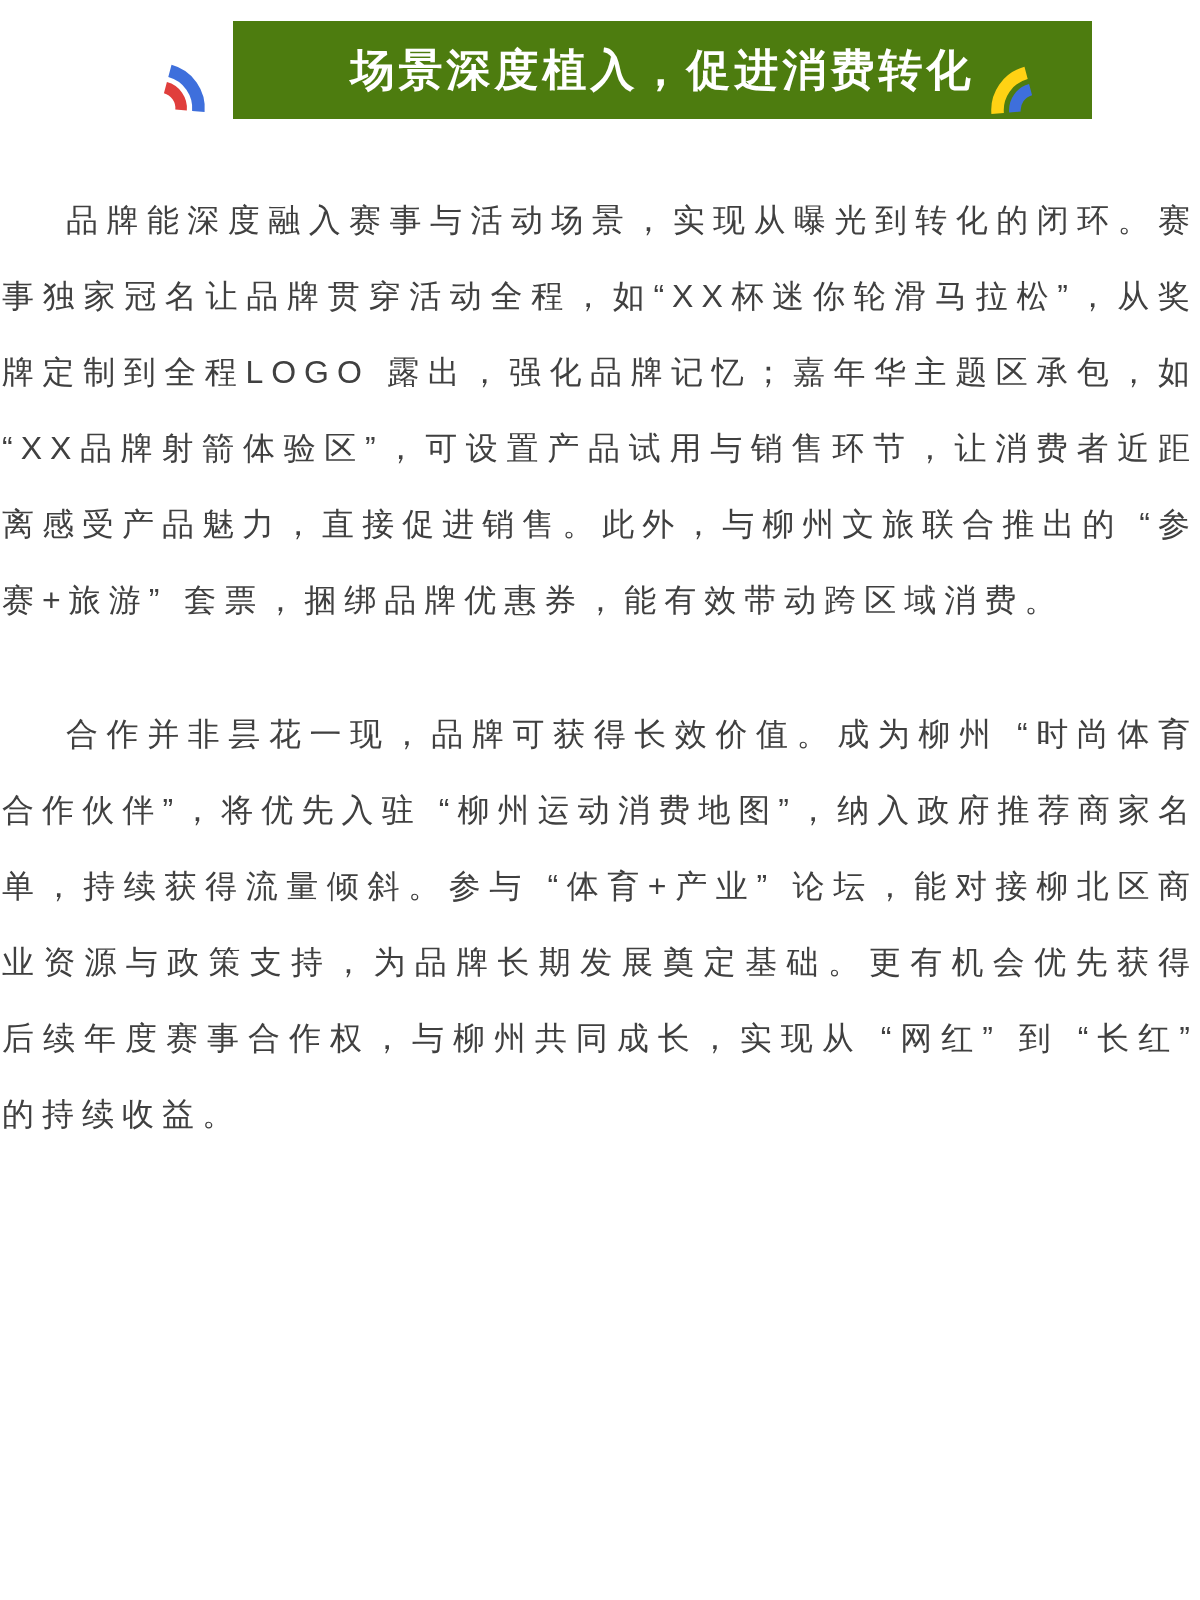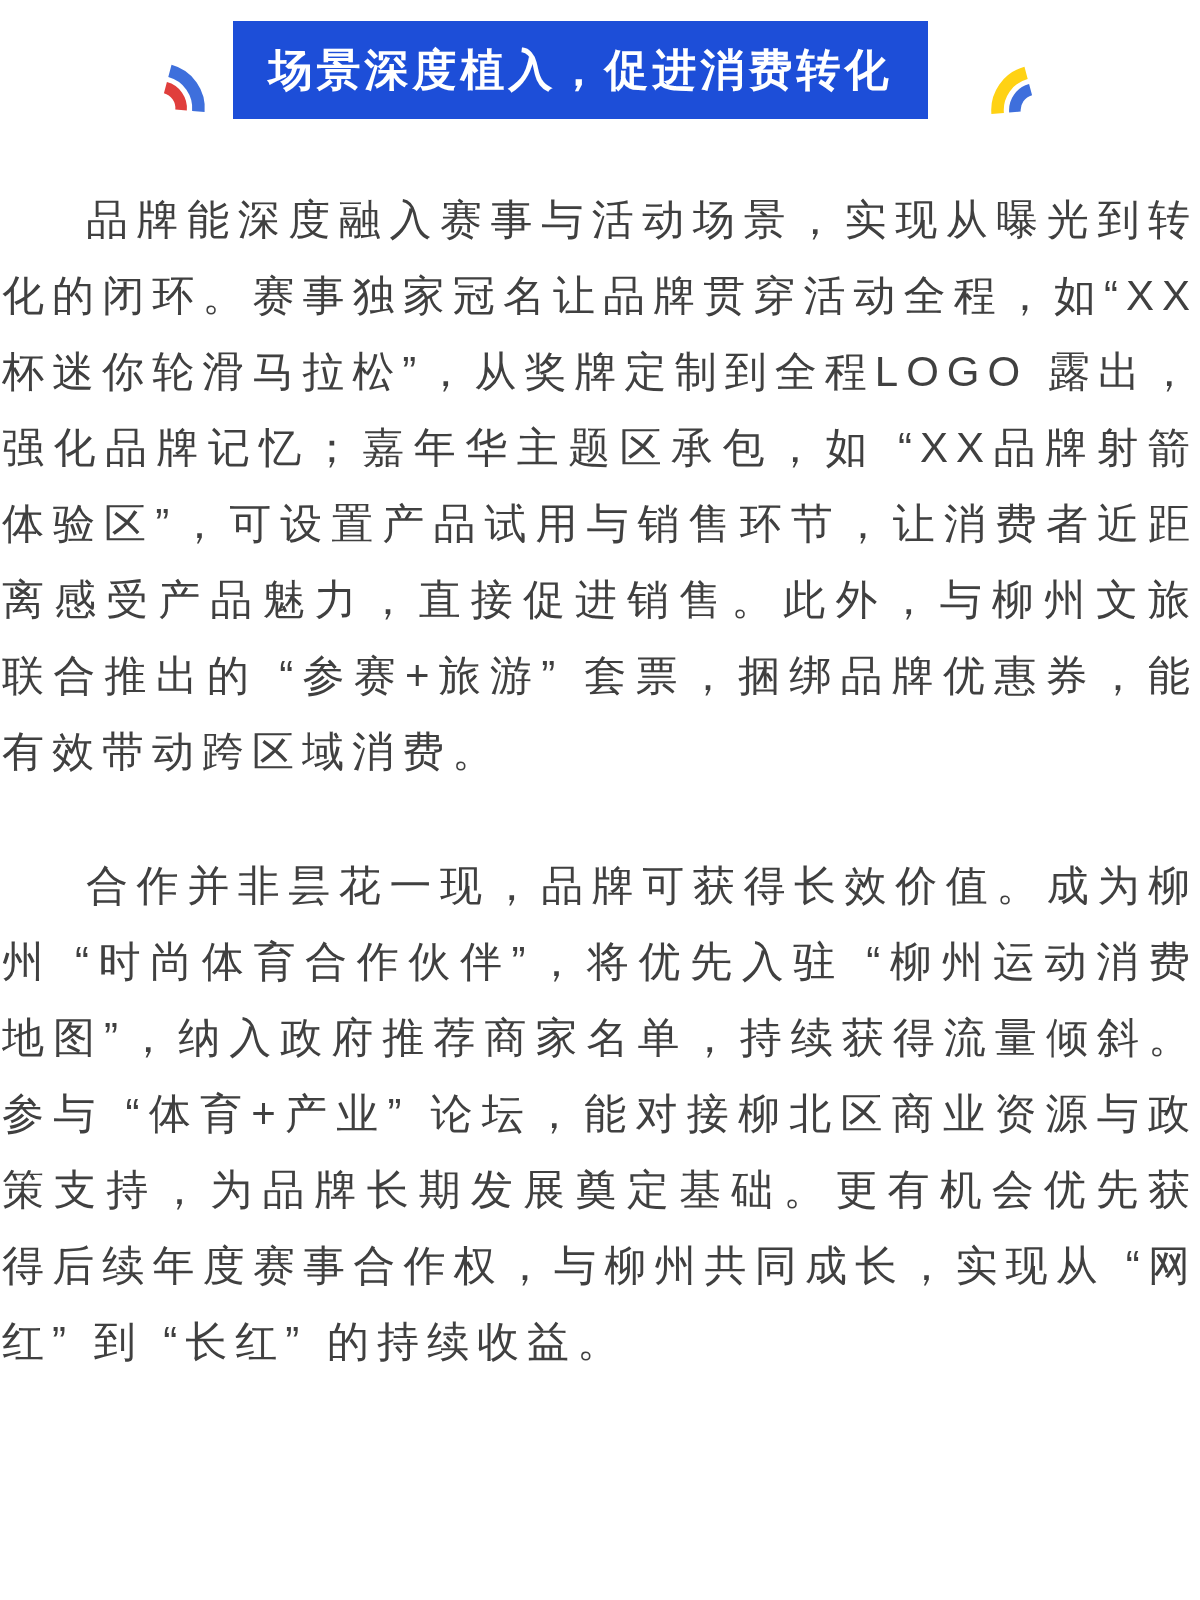--- a/index.html
+++ b/index.html
@@ -17,23 +17,23 @@
     position: relative;
     height: 98px;
   }
   .banner-row.first  { margin-top: 21px; }
   .banner-row.second { margin-top: 95px; height: 102px; }
 
   .banner {
     position: absolute;
     left: 233px;
     top: 0;
-    width: 695px;
+    width: 859px;
     height: 100%;
-    background: #1d4ed8;
+    background: #4d7c0f;
     color: #ffffff;
     font-weight: 700;
     font-size: 44px;
     letter-spacing: 4px;
     display: flex;
     align-items: center;
     justify-content: center;
     white-space: nowrap;
   }
 
@@ -45,21 +45,21 @@
   .arc-icon.left  { left: 158px; top: 37px; }
   .arc-icon.right { left: 984px; top: 39px; transform: scaleX(-1); }
   .banner-row.second .arc-icon.left  { top: 42px; }
   .banner-row.second .arc-icon.right { top: 44px; }
 
   
   .body-text {
     margin: 0;
     padding: 0 2px;
     color: #404040;
-    font-size: 42px;
+    font-size: 32px;
     line-height: 76px;
     letter-spacing: 8px;
     text-align: justify;
     text-indent: 2em;
     font-weight: 400;
   }
   .body-text.p1 { margin-top: 63px; }
   .body-text.p2 { margin-top: 58px; }
 </style>
 </head>

